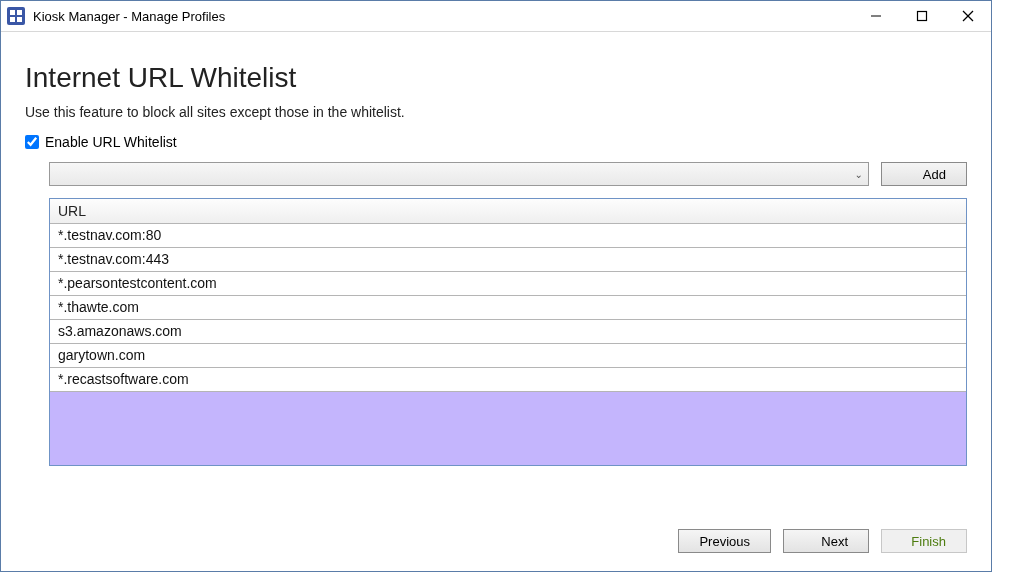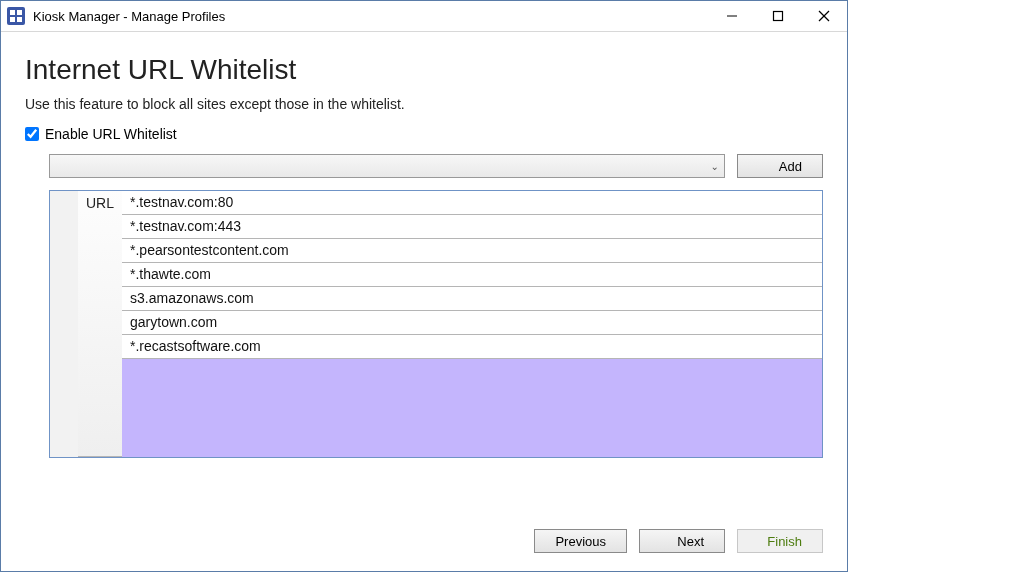--- a/index.html
+++ b/index.html
@@ -7,21 +7,21 @@
     padding: 0;
     width: 1024px;
     height: 572px;
     font-family: "Segoe UI", Tahoma, sans-serif;
     font-size: 13px;
     color: #000;
     background: #fff;
     overflow: hidden;
   }
   .window {
-    width: 848px;
+    width: 992px;
     height: 572px;
     border: 1px solid #5a7ca8;
     box-sizing: border-box;
     display: flex;
     flex-direction: column;
     background: #fff;
   }
   .titlebar {
     height: 30px;
     display: flex;
@@ -64,21 +64,21 @@
     flex: 1;
     padding: 16px 24px 0 24px;
     display: flex;
     flex-direction: column;
     box-sizing: border-box;
   }
   .page-title {
     font-size: 28px;
     font-weight: 400;
     color: #222;
-    margin: 6px 0 8px 0;
+    margin: 14px 0 8px 0;
   }
   .page-subtitle {
     font-size: 14px;
     color: #222;
     margin: 2px 0 14px 0;
   }
   .enable-row {
     display: flex;
     align-items: center;
     gap: 6px;
@@ -139,22 +139,21 @@
     background: #f0f0f0;
     border-color: #c7c7c7;
   }
 
   .grid-wrap {
     border: 1px solid #6f93c6;
     background: #f2f2f2;
     height: 268px;
     box-sizing: border-box;
     display: flex;
-    flex-direction: row;
-    padding-left: 28px;
+    flex-direction: column;
   }
   .grid-header {
     background: linear-gradient(#fdfdfd, #efefef);
     border-bottom: 1px solid #b5b5b5;
     padding: 4px 8px;
     font-size: 14px;
     color: #222;
   }
   .grid-body {
     flex: 1;

